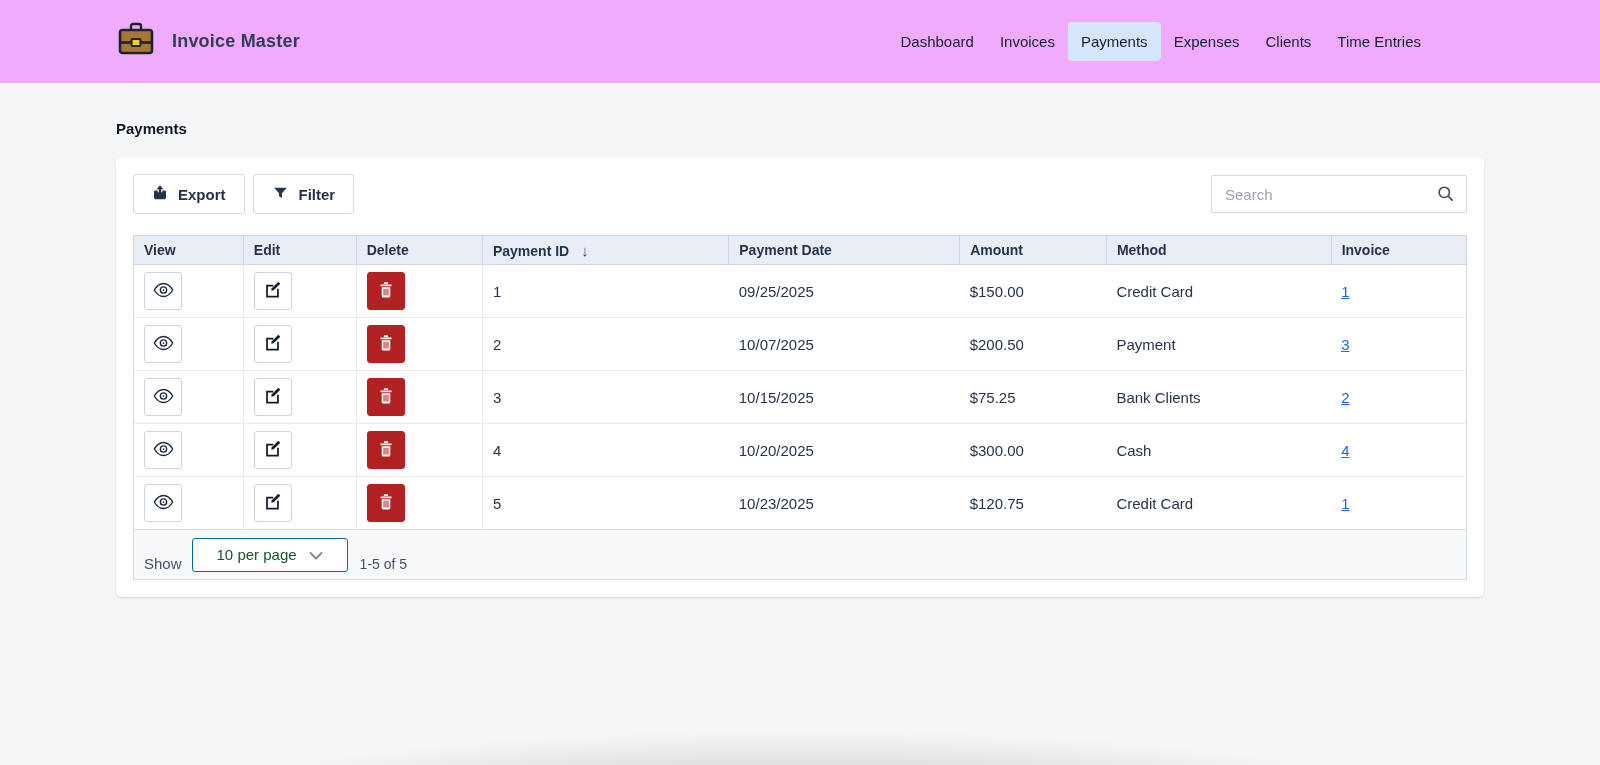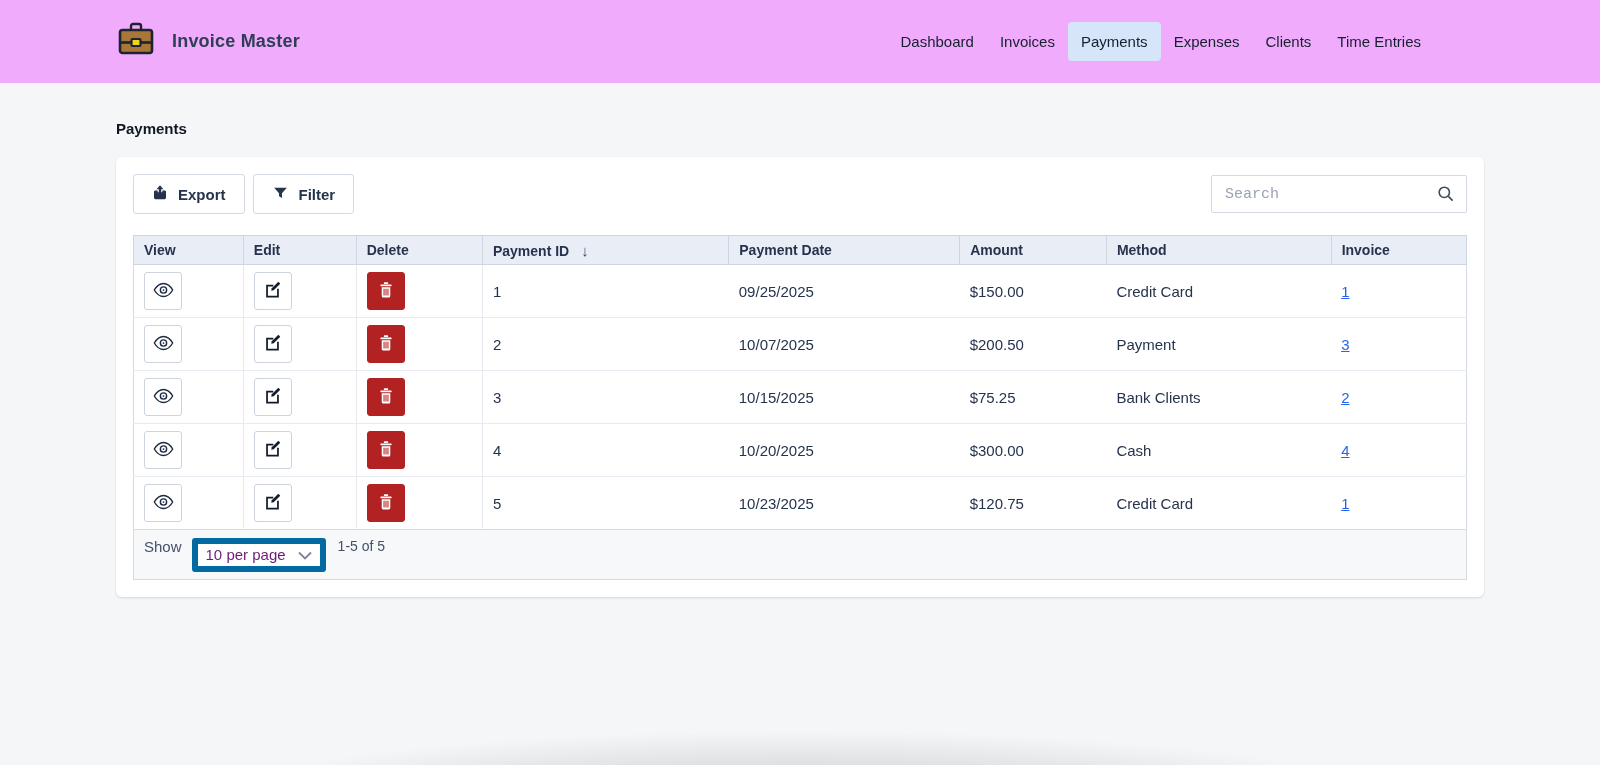--- a/index.html
+++ b/index.html
@@ -31,21 +31,21 @@
   .card { margin-top:20px; background:#fff; border-radius:6px;
     box-shadow:0 1px 3px rgba(16,24,40,.09), 0 1px 2px rgba(16,24,40,.05);
     padding:17px 17px 20px 17px; height:440px; }
 
   
   .toolbar { display:flex; align-items:center; }
   .tool-btn { display:flex; align-items:center; gap:10px; background:#fff;
     border:1px solid #d4dae3; border-radius:3px; height:40px; padding:0 18px;
     font-size:15px; font-weight:bold; color:#25334d; cursor:pointer; font-family:inherit; }
   .tool-btn + .tool-btn { margin-left:8px; }
-  .search-wrap { margin-left:auto; position:relative;font-family:Liberation Mono, monospace; }
+  .search-wrap { margin-left:auto; position:relative; }
   .search-input { width:256px; height:38px; border:1px solid #d4dae3; border-radius:2px;
     padding:0 38px 0 13px; font-size:15px; color:#21304a; font-family:inherit; background:#fff; }
   .search-input::placeholder { color:#9aa3b4; }
   .search-icon { position:absolute; right:12px; top:9px; }
 
   
   table { width:100%; border-collapse:collapse; table-layout:fixed; margin-top:21px;
     border:1px solid #d4dae3; }
   thead th { background:#e9eef6; border:1px solid #cfd6e1; height:29px;
     font-size:14px; font-weight:bold; color:#25334d; text-align:left; padding:0 10px; }
@@ -53,24 +53,24 @@
   tbody td { height:53px; font-size:15px; color:#25334d; padding:0 10px;
     border-top:1px solid #e7eaf0; }
   tbody td.sep { border-right:1px solid #e7eaf0; }
   .icon-btn { width:38px; height:38px; display:flex; align-items:center; justify-content:center;
     background:#fff; border:1px solid #cdd4df; border-radius:3px; cursor:pointer; }
   .icon-btn.danger { background:#b32222; border-color:#b32222; }
   a.inv-link { color:#2563eb; text-decoration:underline; font-size:15px; }
 
   
   tfoot td { background:#f7f8fa; border-top:1px solid #d4dae3; height:50px; padding:0 10px; }
-  .foot-inner { display:flex; align-items:flex-start; gap:10px; font-size:15px; color:#44506a; }
+  .foot-inner { display:flex; align-items:flex-end; gap:10px; font-size:15px; color:#44506a; }
   .page-select { display:flex; align-items:center; gap:12px; background:#fff;
-    border:6px solid #0369a1; border-radius:3px; height:34px; padding:0 8px;
-    font-size:15px; color:#701a75; cursor:pointer; }
+    border:1px solid #0369a1; border-radius:3px; height:34px; padding:0 24px;
+    font-size:15px; color:#14532d; cursor:pointer; }
   .range-text { font-size:14px; color:#44506a; margin-left:2px; }
 </style>
 </head>
 <body>
 
 <header class="topbar">
   <div class="brand">
     <span>
       <svg width="40" height="38" viewBox="0 0 40 38">
         <rect x="15" y="3" width="10" height="8" rx="2" fill="none" stroke="#1d2430" stroke-width="2.4"></rect>

